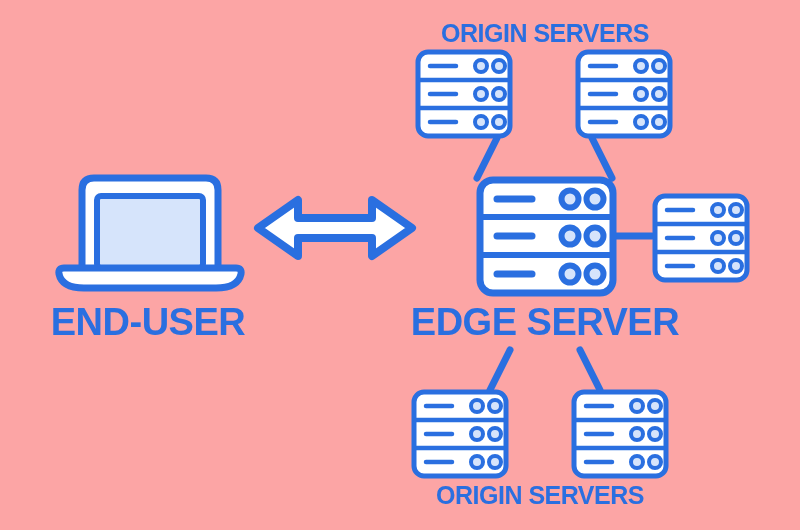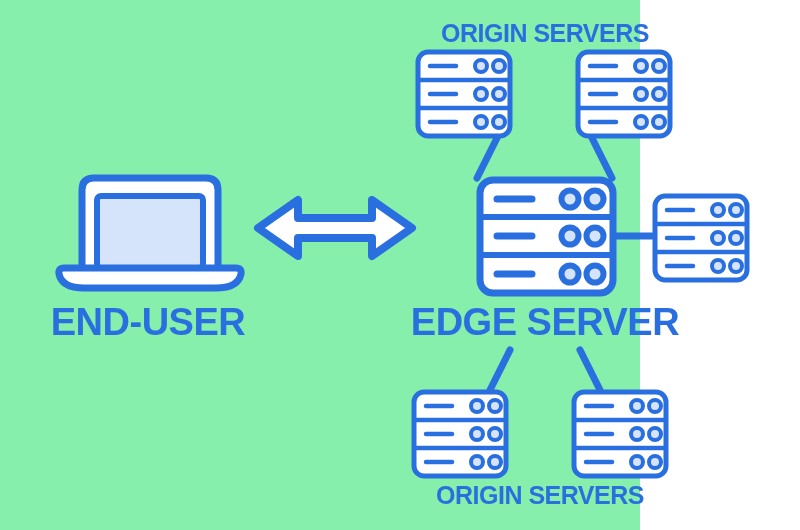--- a/index.html
+++ b/index.html
@@ -8,23 +8,23 @@
     background: #ffffff;
   }
   body {
     width: 800px;
     height: 530px;
     font-family: "Liberation Sans", sans-serif;
     overflow: hidden;
   }
   #diagram-root {
     position: relative;
-    width: 640px;
+    width: 800px;
     height: 530px;
-    background: #86efac;
+    background: #fca5a5;
   }
   #cdn-svg {
     display: block;
     width: 800px;
     height: 530px;
   }
   .diagram-label {
     font-family: "Liberation Sans", sans-serif;
     font-weight: 700;
     fill: #2A6FE0;

